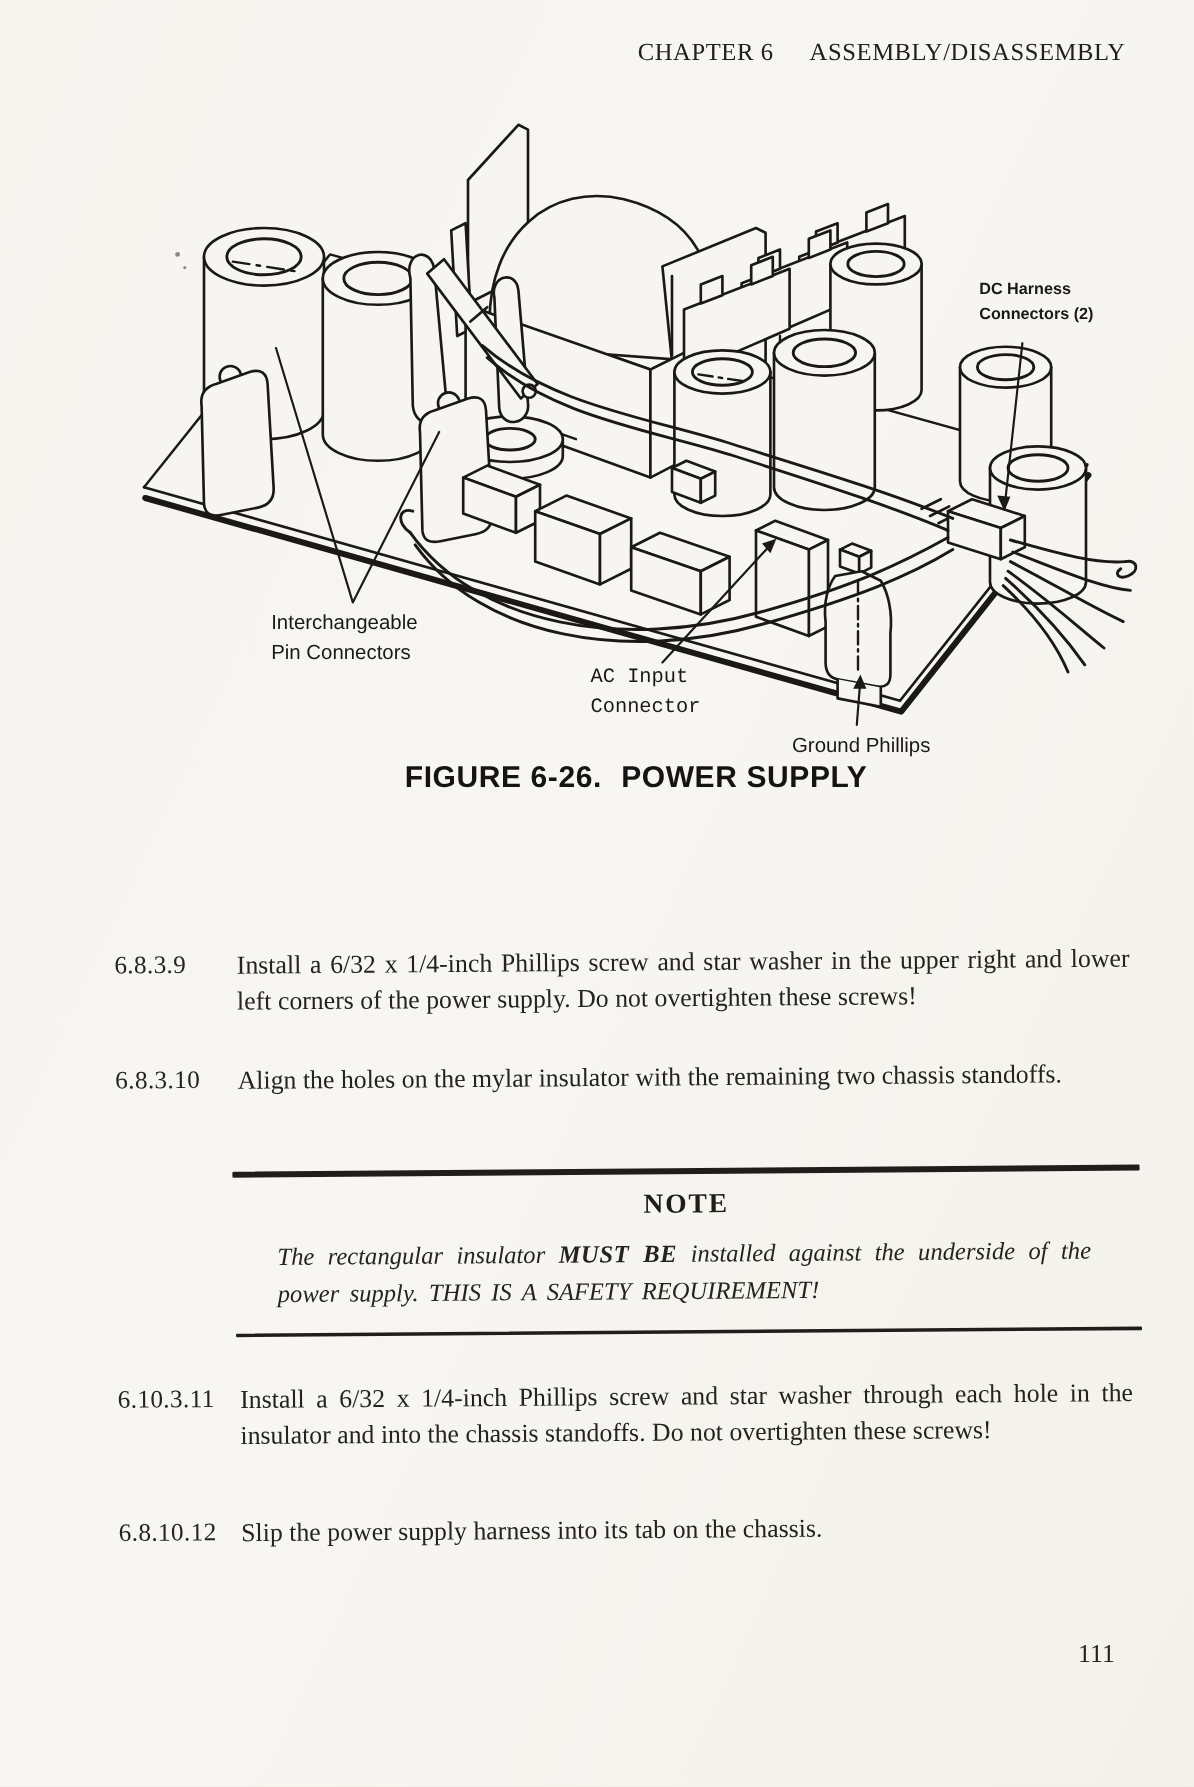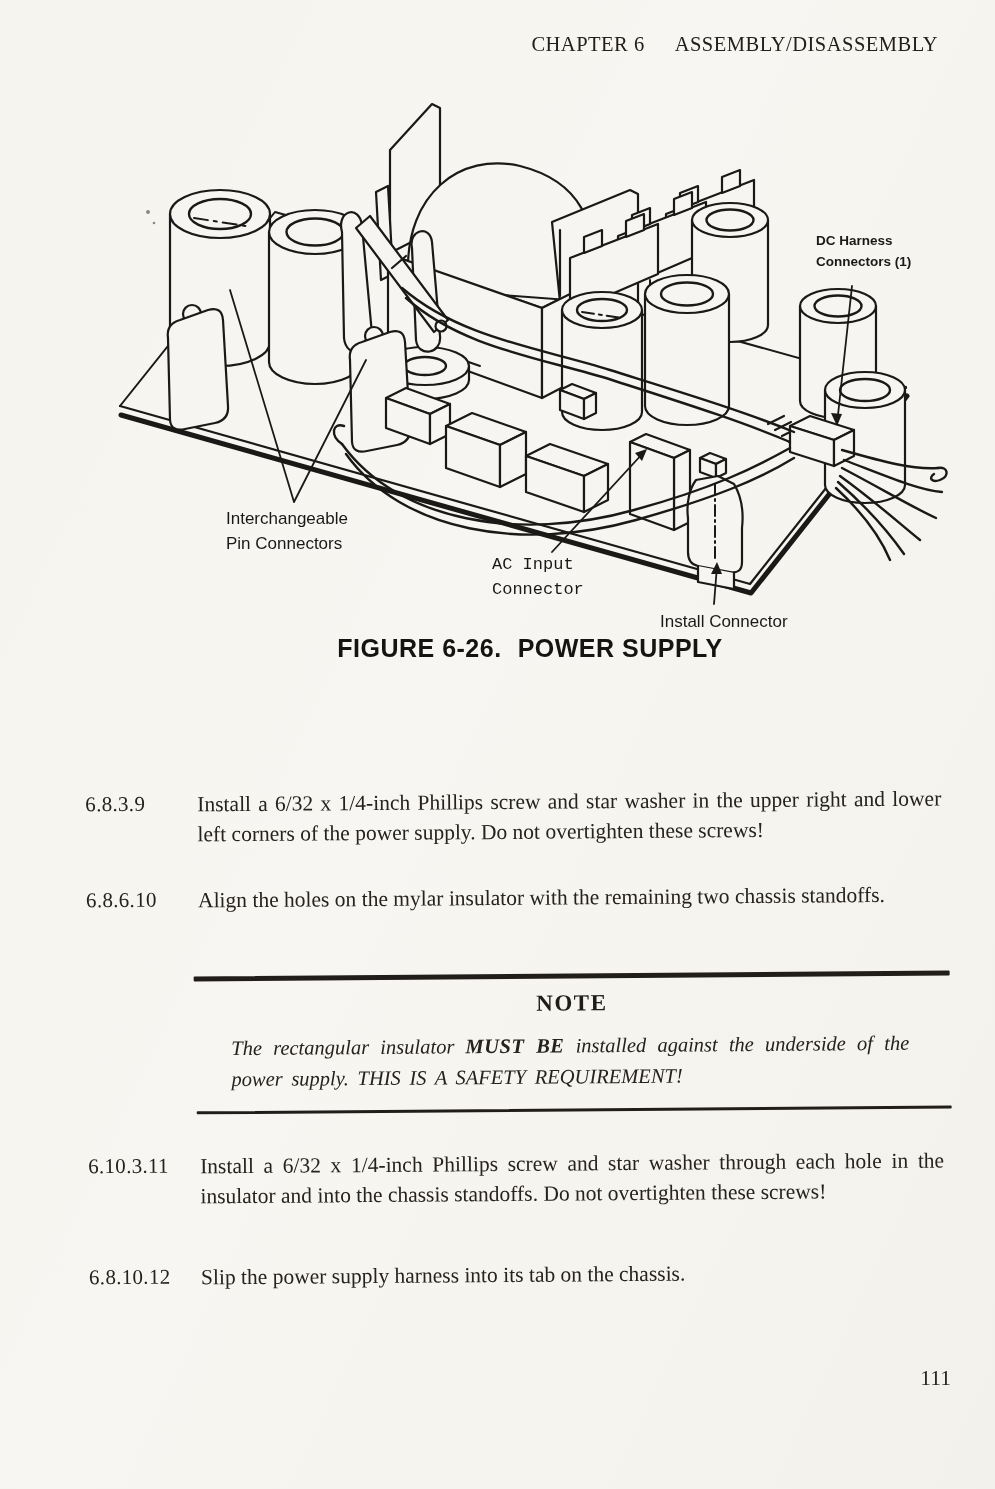--- a/index.html
+++ b/index.html
@@ -33,21 +33,21 @@
     position:absolute;top:634px;left:530px;transform:translateX(-50%);
     font-family:"Liberation Sans",sans-serif;font-weight:700;
     font-size:25px;letter-spacing:0.5px;color:#161412;white-space:nowrap;
   }
   .figure-caption .cap-title{margin-left:16px;}
   
   .lower-block{position:absolute;left:0;top:0;width:995px;height:1489px;
     transform:rotate(-0.45deg);transform-origin:50% 60%;}
   .step{position:absolute;left:80px;width:868px;}
   .step-num{
-    position:absolute;left:6px;top:1px;
+    position:absolute;left:16px;top:1px;
     font-size:21px;color:#26231f;letter-spacing:0.3px;
   }
   .step-text{
     margin-left:118px;width:744px;
     font-size:21.5px;line-height:29.5px;color:#26231f;
     text-align:justify;
   }
   .rule{position:absolute;background:#201d1a;border-radius:1px;}
   .rule-thick{left:193px;top:974px;width:756px;height:4.5px;}
   .rule-thin{left:195px;top:1109px;width:755px;height:2.5px;}
@@ -55,21 +55,21 @@
     position:absolute;left:193px;top:991px;width:756px;
     text-align:center;font-weight:700;font-size:23px;letter-spacing:1.5px;color:#201d19;
   }
   .note-body{
     position:absolute;left:230px;top:1031px;width:678px;
     font-style:italic;font-size:20.5px;line-height:31px;color:#26231f;
     text-align:justify;word-spacing:3.5px;
   }
   .note-body .must{font-weight:700;letter-spacing:0.5px;}
   .page-number{
-    position:absolute;top:1366px;right:44px;
+    position:absolute;top:1366px;right:66px;
     font-size:21.5px;color:#26231f;
   }
   svg *{vector-effect:none;}
 </style>
 </head>
 <body>
 
 <div class="page">
 
   <div class="chapter-header">
@@ -229,41 +229,41 @@
           <polygon points="747,336 741,323 752,324" fill="#1b1918" stroke="none"></polygon>
         <path d="M462,462 L554,362"></path>
           <polygon points="557,359 545,363 552,371" fill="#1b1918" stroke="none"></polygon>
         <path d="M624,514 L627,476"></path>
           <polygon points="627,472 621,484 632,484" fill="#1b1918" stroke="none"></polygon>
         <path d="M204,412 L140,200 M204,412 L276,270"></path>
       </g>
     </svg>
 
     <div class="fig-label bold" style="left:816px;top:231px;">DC Harness
-Connectors (1)</div>
+Connectors (2)</div>
     <div class="fig-label" style="left:226px;top:507px;">Interchangeable
 Pin Connectors</div>
     <div class="fig-label" style="left:492px;top:553px;font-family:Liberation Mono, monospace;">AC Input
 Connector</div>
-    <div class="fig-label" style="left:660px;top:610px;">Install Connector</div>
+    <div class="fig-label" style="left:660px;top:610px;">Ground Phillips</div>
   </div>
 
   <div class="figure-caption">
     <span>FIGURE 6-26.</span><span class="cap-title">POWER SUPPLY</span>
   </div>
 
   <div class="lower-block">
 
     <div class="step" style="top:788px;">
       <span class="step-num">6.8.3.9</span>
       <div class="step-text">Install a 6/32 x 1/4-inch Phillips screw and star washer in the upper right and lower left corners of the power supply. Do not overtighten these screws!</div>
     </div>
 
     <div class="step" style="top:884px;">
-      <span class="step-num">6.8.6.10</span>
+      <span class="step-num">6.8.3.10</span>
       <div class="step-text">Align the holes on the mylar insulator with the remaining two chassis standoffs.</div>
     </div>
 
     <div class="rule rule-thick"></div>
     <div class="note-heading">NOTE</div>
     <div class="note-body"><span>The rectangular insulator </span><span class="must">MUST BE</span><span> installed against the underside of the power supply. THIS IS A SAFETY REQUIREMENT!</span></div>
     <div class="rule rule-thin"></div>
 
     <div class="step" style="top:1150px;">
       <span class="step-num">6.10.3.11</span>

